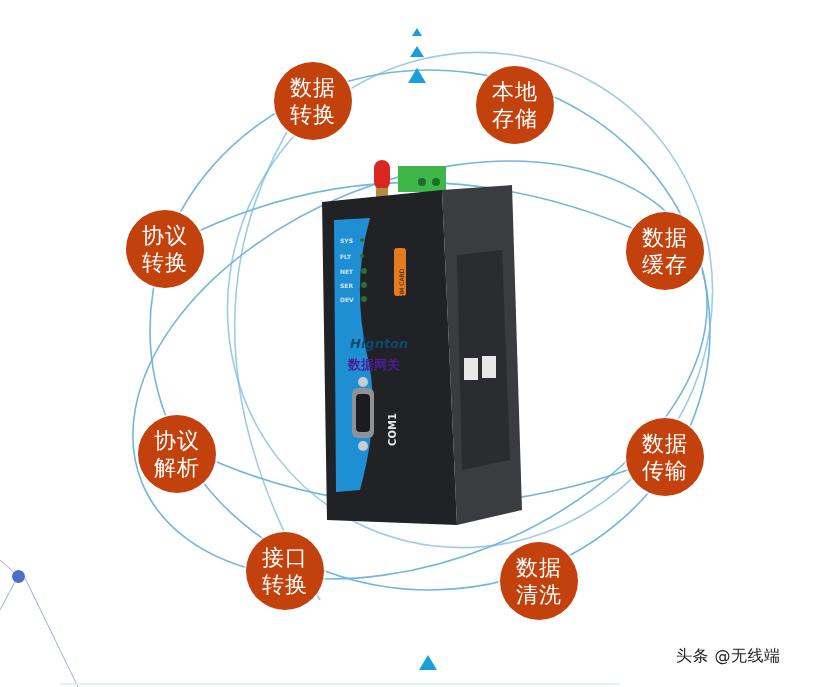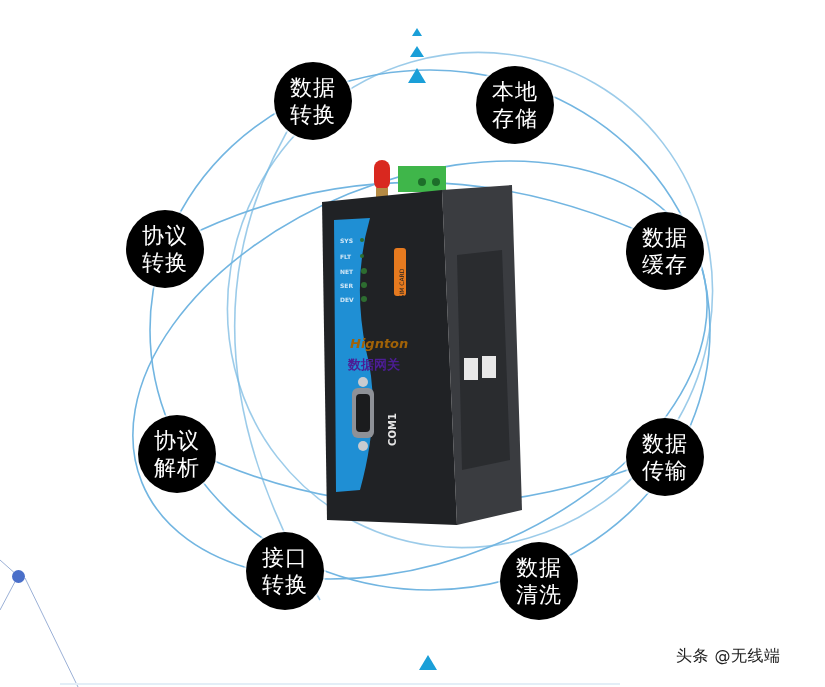--- a/index.html
+++ b/index.html
@@ -1,18 +1,18 @@
 <!DOCTYPE html>
 <html><head>
 <meta charset="utf-8">
 <style>
 html,body{margin:0;padding:0;}
 body{width:825px;height:687px;background:#ffffff;position:relative;overflow:hidden;font-family:"DejaVu Sans",sans-serif;}
 .orbits{position:absolute;left:0;top:0;}
-.bubble{position:absolute;border-radius:50%;background:#000000;color:#fff;display:flex;flex-direction:column;align-items:center;justify-content:center;font-size:22px;line-height:27px;box-shadow:0 0 0 2px rgba(255,255,255,0.6);}
+.bubble{position:absolute;border-radius:50%;background:#c2410c;color:#fff;display:flex;flex-direction:column;align-items:center;justify-content:center;font-size:22px;line-height:27px;box-shadow:0 0 0 2px rgba(255,255,255,0.6);}
 .bubble span{display:block;letter-spacing:1px;}
 .arrow{position:absolute;width:0;height:0;border-left:solid transparent;border-right:solid transparent;border-bottom:solid #1a9fd8;}
 .watermark{position:absolute;left:676px;top:646px;font-size:16px;color:#222;letter-spacing:0.5px;}
 .device{position:absolute;left:322px;top:160px;}
 .dot{position:absolute;left:12px;top:570px;width:13px;height:13px;border-radius:50%;background:#4a6fc9;}
 .label-led{position:absolute;font-size:6px;color:#cfe6f6;font-weight:bold;}
 </style>
 </head>
 <body>
 
@@ -106,18 +106,18 @@
     <rect x="34" y="234" width="14" height="38" rx="4" fill="#1b1c1e"></rect>
     <circle cx="41" cy="222" r="5" fill="#c9cbcf"></circle>
       <circle cx="41" cy="286" r="5" fill="#c9cbcf"></circle>
   </svg>
   <div class="label-led" style="left:18px;top:77px;">SYS</div>
   <div class="label-led" style="left:18px;top:93px;">FLT</div>
   <div class="label-led" style="left:18px;top:108px;">NET</div>
   <div class="label-led" style="left:18px;top:122px;">SER</div>
   <div class="label-led" style="left:18px;top:136px;">DEV</div>
   <div style="position:absolute;left:65px;top:120px;font-size:6px;color:#222;transform:rotate(-90deg);white-space:nowrap;">SIM CARD</div>
-  <div style="position:absolute;left:28px;top:176px;font-size:13px;font-style:italic;font-weight:bold;color:#a16207;">Hignton</div>
+  <div style="position:absolute;left:28px;top:176px;font-size:13px;font-style:italic;font-weight:bold;color:#0c4a6e;">Hignton</div>
   <div style="position:absolute;left:26px;top:196px;font-size:13px;font-weight:bold;color:#4c1d95;">数据网关</div>
   <div style="position:absolute;left:54px;top:264px;font-size:10px;font-weight:bold;color:#e6e6e6;transform:rotate(-90deg);">COM1</div>
 </div>
 
 <div class="watermark">头条 @无线端</div>
 
 </body></html>

